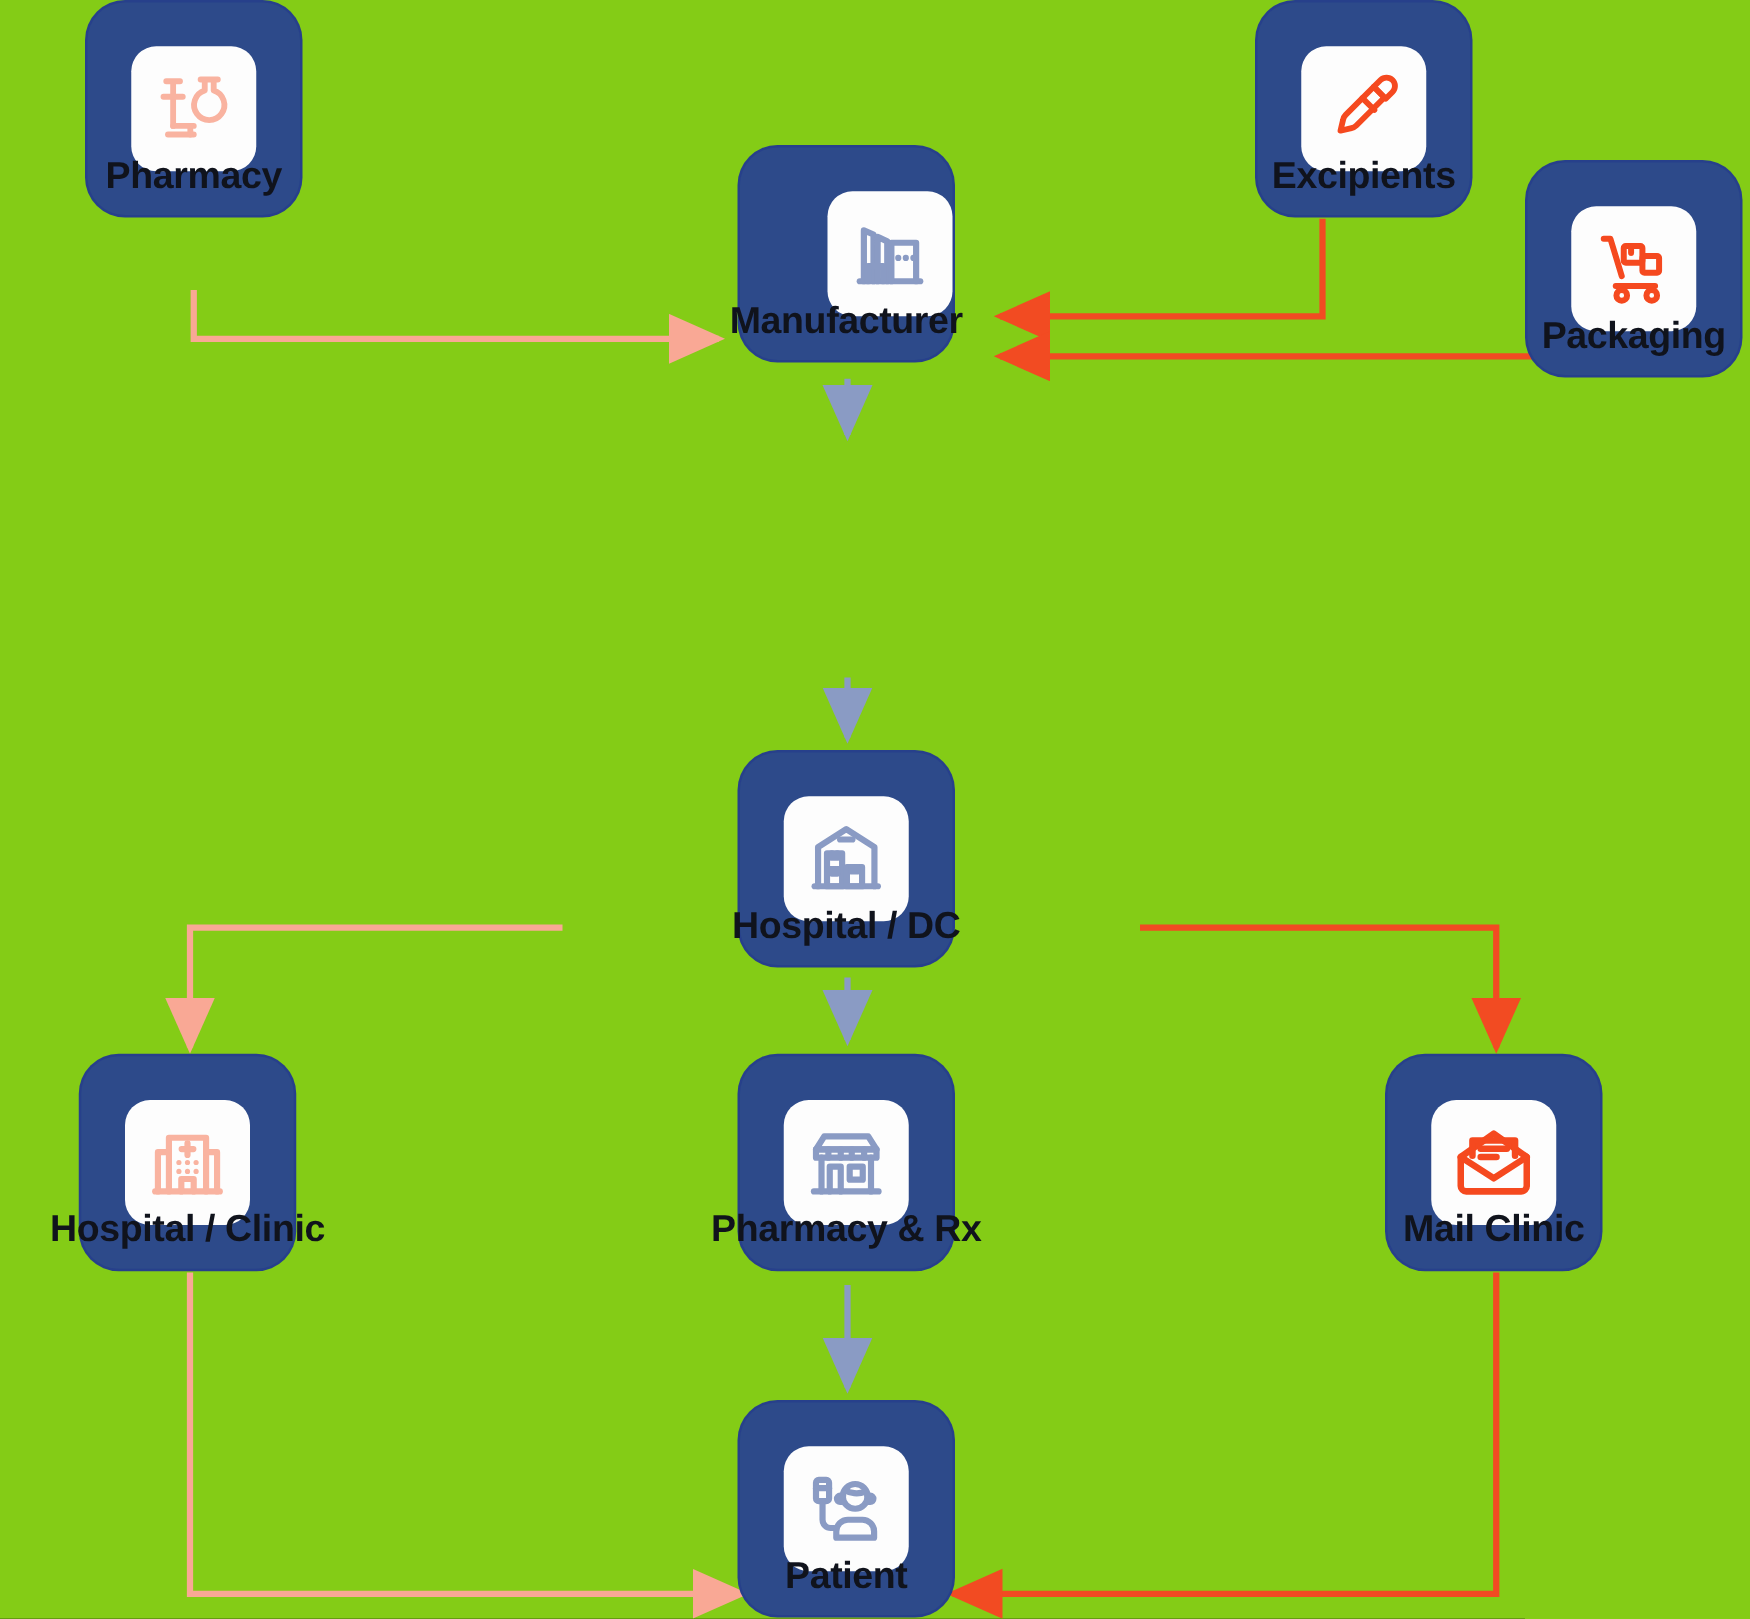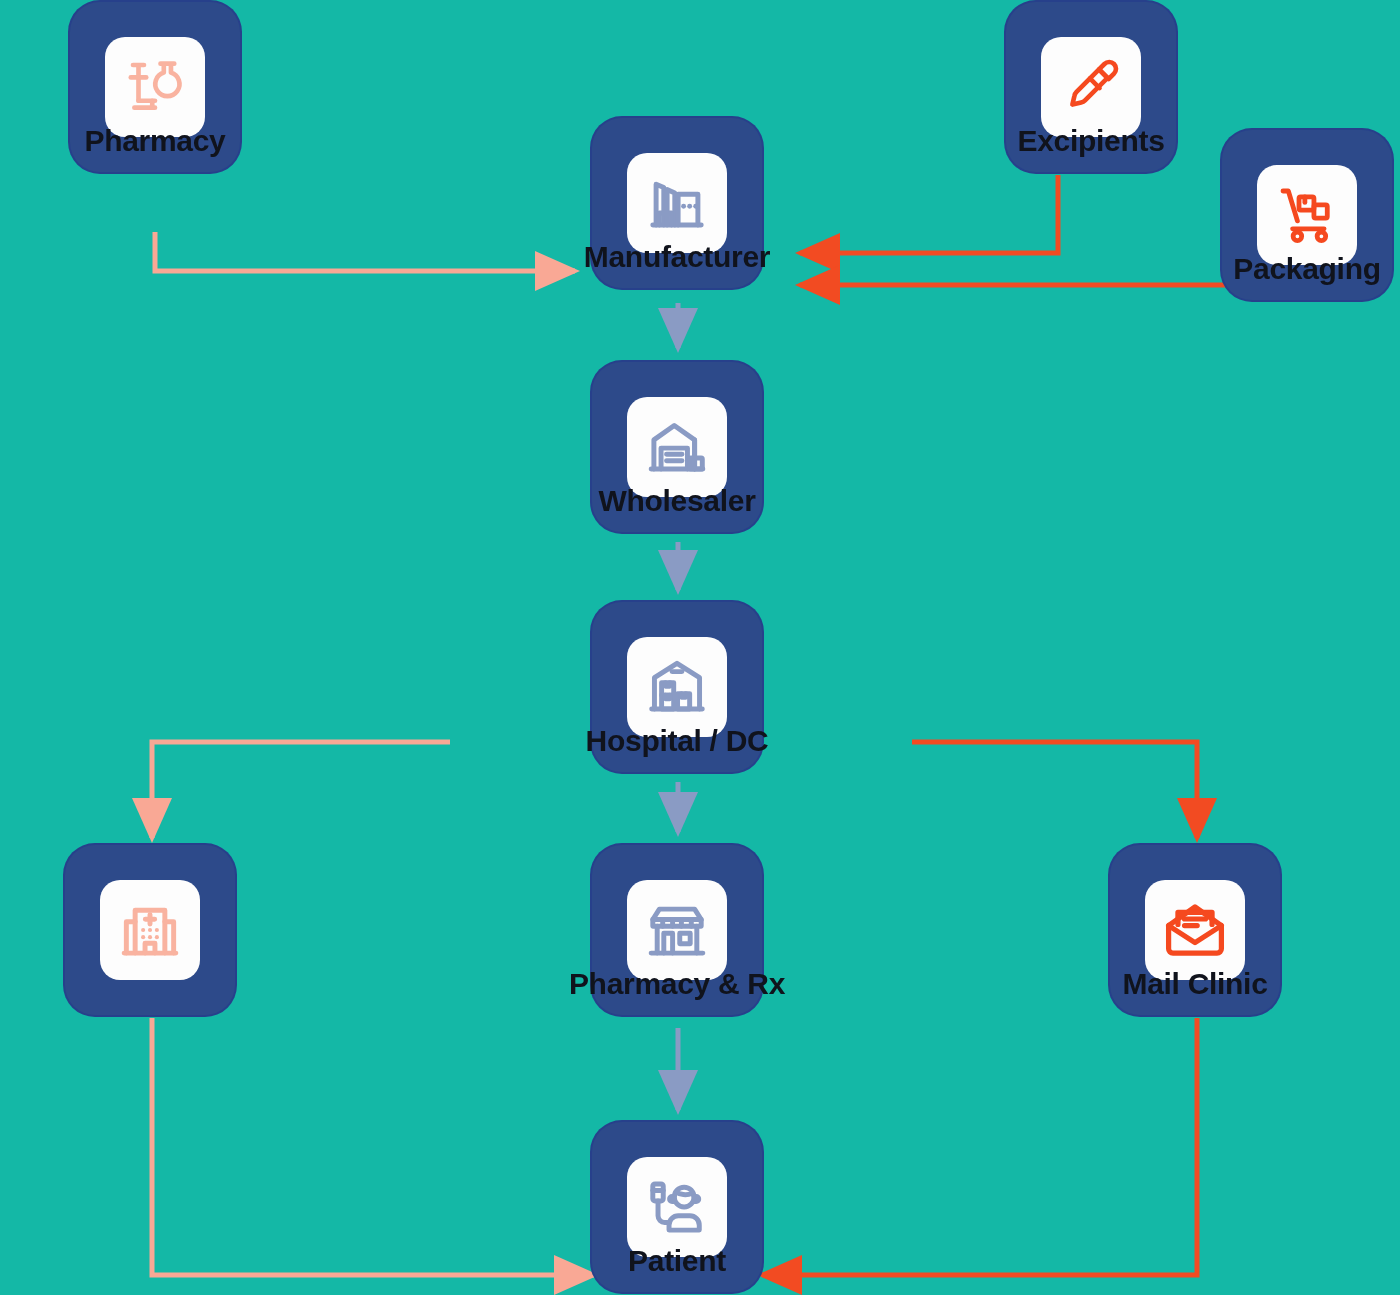--- a/index.html
+++ b/index.html
@@ -1,37 +1,37 @@
 <!DOCTYPE html>
 <html><head>
 <meta charset="utf-8">
 <style>
   html,body{margin:0;padding:0;background:#000;}
   body{width:1400px;height:1295px;font-family:"Liberation Sans",sans-serif;overflow:hidden;}
-  #stage{position:relative;width:1400px;height:1295px;background:#14b8a6;}
+  #stage{position:relative;width:1400px;height:1295px;background:#84cc16;}
 
   
   #edges{position:absolute;left:0;top:0;width:1400px;height:1295px;}
 
   
   .node{position:absolute;width:170px;height:170px;border-radius:30px;
         background:#2d4a8a;display:flex;align-items:center;justify-content:center;
         box-shadow:0 0 0 2px #27408b;}
   .node .tile{width:100px;height:100px;border-radius:20px;background:#fdfdfd;
         display:flex;align-items:center;justify-content:center;}
   .node .tile svg{display:block;}
   .node .caption{position:absolute;left:50%;transform:translateX(-50%);
         bottom:14px;white-space:nowrap;font-size:30px;font-weight:bold;
         color:#10131c;letter-spacing:-0.3px;pointer-events:none;}
 
   
   #n-api       {left:70px;  top:2px;}
   #n-excip     {left:1006px; top:2px;}
   #n-pack      {left:1222px;top:130px;align-items:center;}
-  #n-mfg       {left:592px; top:118px;}
+  #n-mfg       {left:592px; top:118px;justify-content:flex-end;}
   #n-whole     {left:592px; top:362px;}
   #n-dc        {left:592px; top:602px;}
   #n-hosp      {left:65px;  top:845px;}
   #n-retail    {left:592px; top:845px;text-align:right;}
   #n-mail      {left:1110px;top:845px;}
   #n-patient   {left:592px; top:1122px;align-items:center;}
 </style>
 </head>
 <body>
 
@@ -122,33 +122,20 @@
         <path d="M12.4 20V8.8h7.2V20"></path>
         <path d="M5.6 20v-4.4h4.4V20"></path>
         <circle cx="14.4" cy="13.2" r="0.9" fill="#8a9bc4" stroke="none"></circle>
         <circle cx="16.6" cy="13.2" r="0.9" fill="#8a9bc4" stroke="none"></circle>
         <circle cx="18.8" cy="13.2" r="0.9" fill="#8a9bc4" stroke="none"></circle>
       </svg>
     </div>
     <div class="caption">Manufacturer</div>
   </div>
 
-  <div class="node" id="n-whole">
-    <div class="tile">
-      <svg width="66" height="66" viewBox="0 0 24 24" fill="none" stroke="#8a9bc4" stroke-width="1.8" stroke-linecap="round" stroke-linejoin="round">
-        <path d="M2.6 20h18.8"></path>
-        <path d="M3.6 20V9.4L11 4.2l7.4 5.2V20"></path>
-        <path d="M6.2 20v-7.6h9.6V20"></path>
-        <path d="M8.2 14.6h5.6M8.2 17h5.6"></path>
-        <path d="M18.4 9.4V20"></path>
-        <rect x="16.6" y="16" width="4.6" height="4" rx="0.4"></rect>
-      </svg>
-    </div>
-    <div class="caption">Wholesaler</div>
-  </div>
 
   <div class="node" id="n-dc">
     <div class="tile">
       <svg width="66" height="66" viewBox="0 0 24 24" fill="none" stroke="#8a9bc4" stroke-width="1.8" stroke-linecap="round" stroke-linejoin="round">
         <path d="M2.8 20h18.4"></path>
         <path d="M3.8 20V8.6L12 3.4l8.2 5.2V20"></path>
         <path d="M10.2 6.4h3.6"></path>
         <rect x="6.4" y="10.4" width="4.4" height="4.6"></rect>
         <rect x="6.4" y="15" width="4.4" height="5"></rect>
         <rect x="12.2" y="14.4" width="4.4" height="5.6"></rect>
@@ -167,20 +154,21 @@
         <path d="M12 6.4v3.4M10.3 8.1h3.4"></path>
         <circle cx="9.5" cy="12" r="0.75" fill="#f9b3a0" stroke="none"></circle>
         <circle cx="12" cy="12" r="0.75" fill="#f9b3a0" stroke="none"></circle>
         <circle cx="14.5" cy="12" r="0.75" fill="#f9b3a0" stroke="none"></circle>
         <circle cx="9.5" cy="14.6" r="0.75" fill="#f9b3a0" stroke="none"></circle>
         <circle cx="12" cy="14.6" r="0.75" fill="#f9b3a0" stroke="none"></circle>
         <circle cx="14.5" cy="14.6" r="0.75" fill="#f9b3a0" stroke="none"></circle>
         <path d="M10.2 20.4v-3.6h3.6v3.6"></path>
       </svg>
     </div>
+    <div class="caption">Hospital / Clinic</div>
   </div>
 
   <div class="node" id="n-retail">
     <div class="tile">
       <svg width="66" height="66" viewBox="0 0 24 24" fill="none" stroke="#8a9bc4" stroke-width="1.8" stroke-linecap="round" stroke-linejoin="round">
         <path d="M2.6 20.4h18.8"></path>
         <path d="M3.2 8.2 5.6 4.4h12.8l2.4 3.8z"></path>
         <path d="M3.2 8.2h17.6v2.4H3.2z"></path>
         <path d="M4.8 10.6V20.4M19.2 10.6V20.4"></path>
         <path d="M6.8 8.2v2.4M10.4 8.2v2.4M13.6 8.2v2.4M17.2 8.2v2.4"></path>

